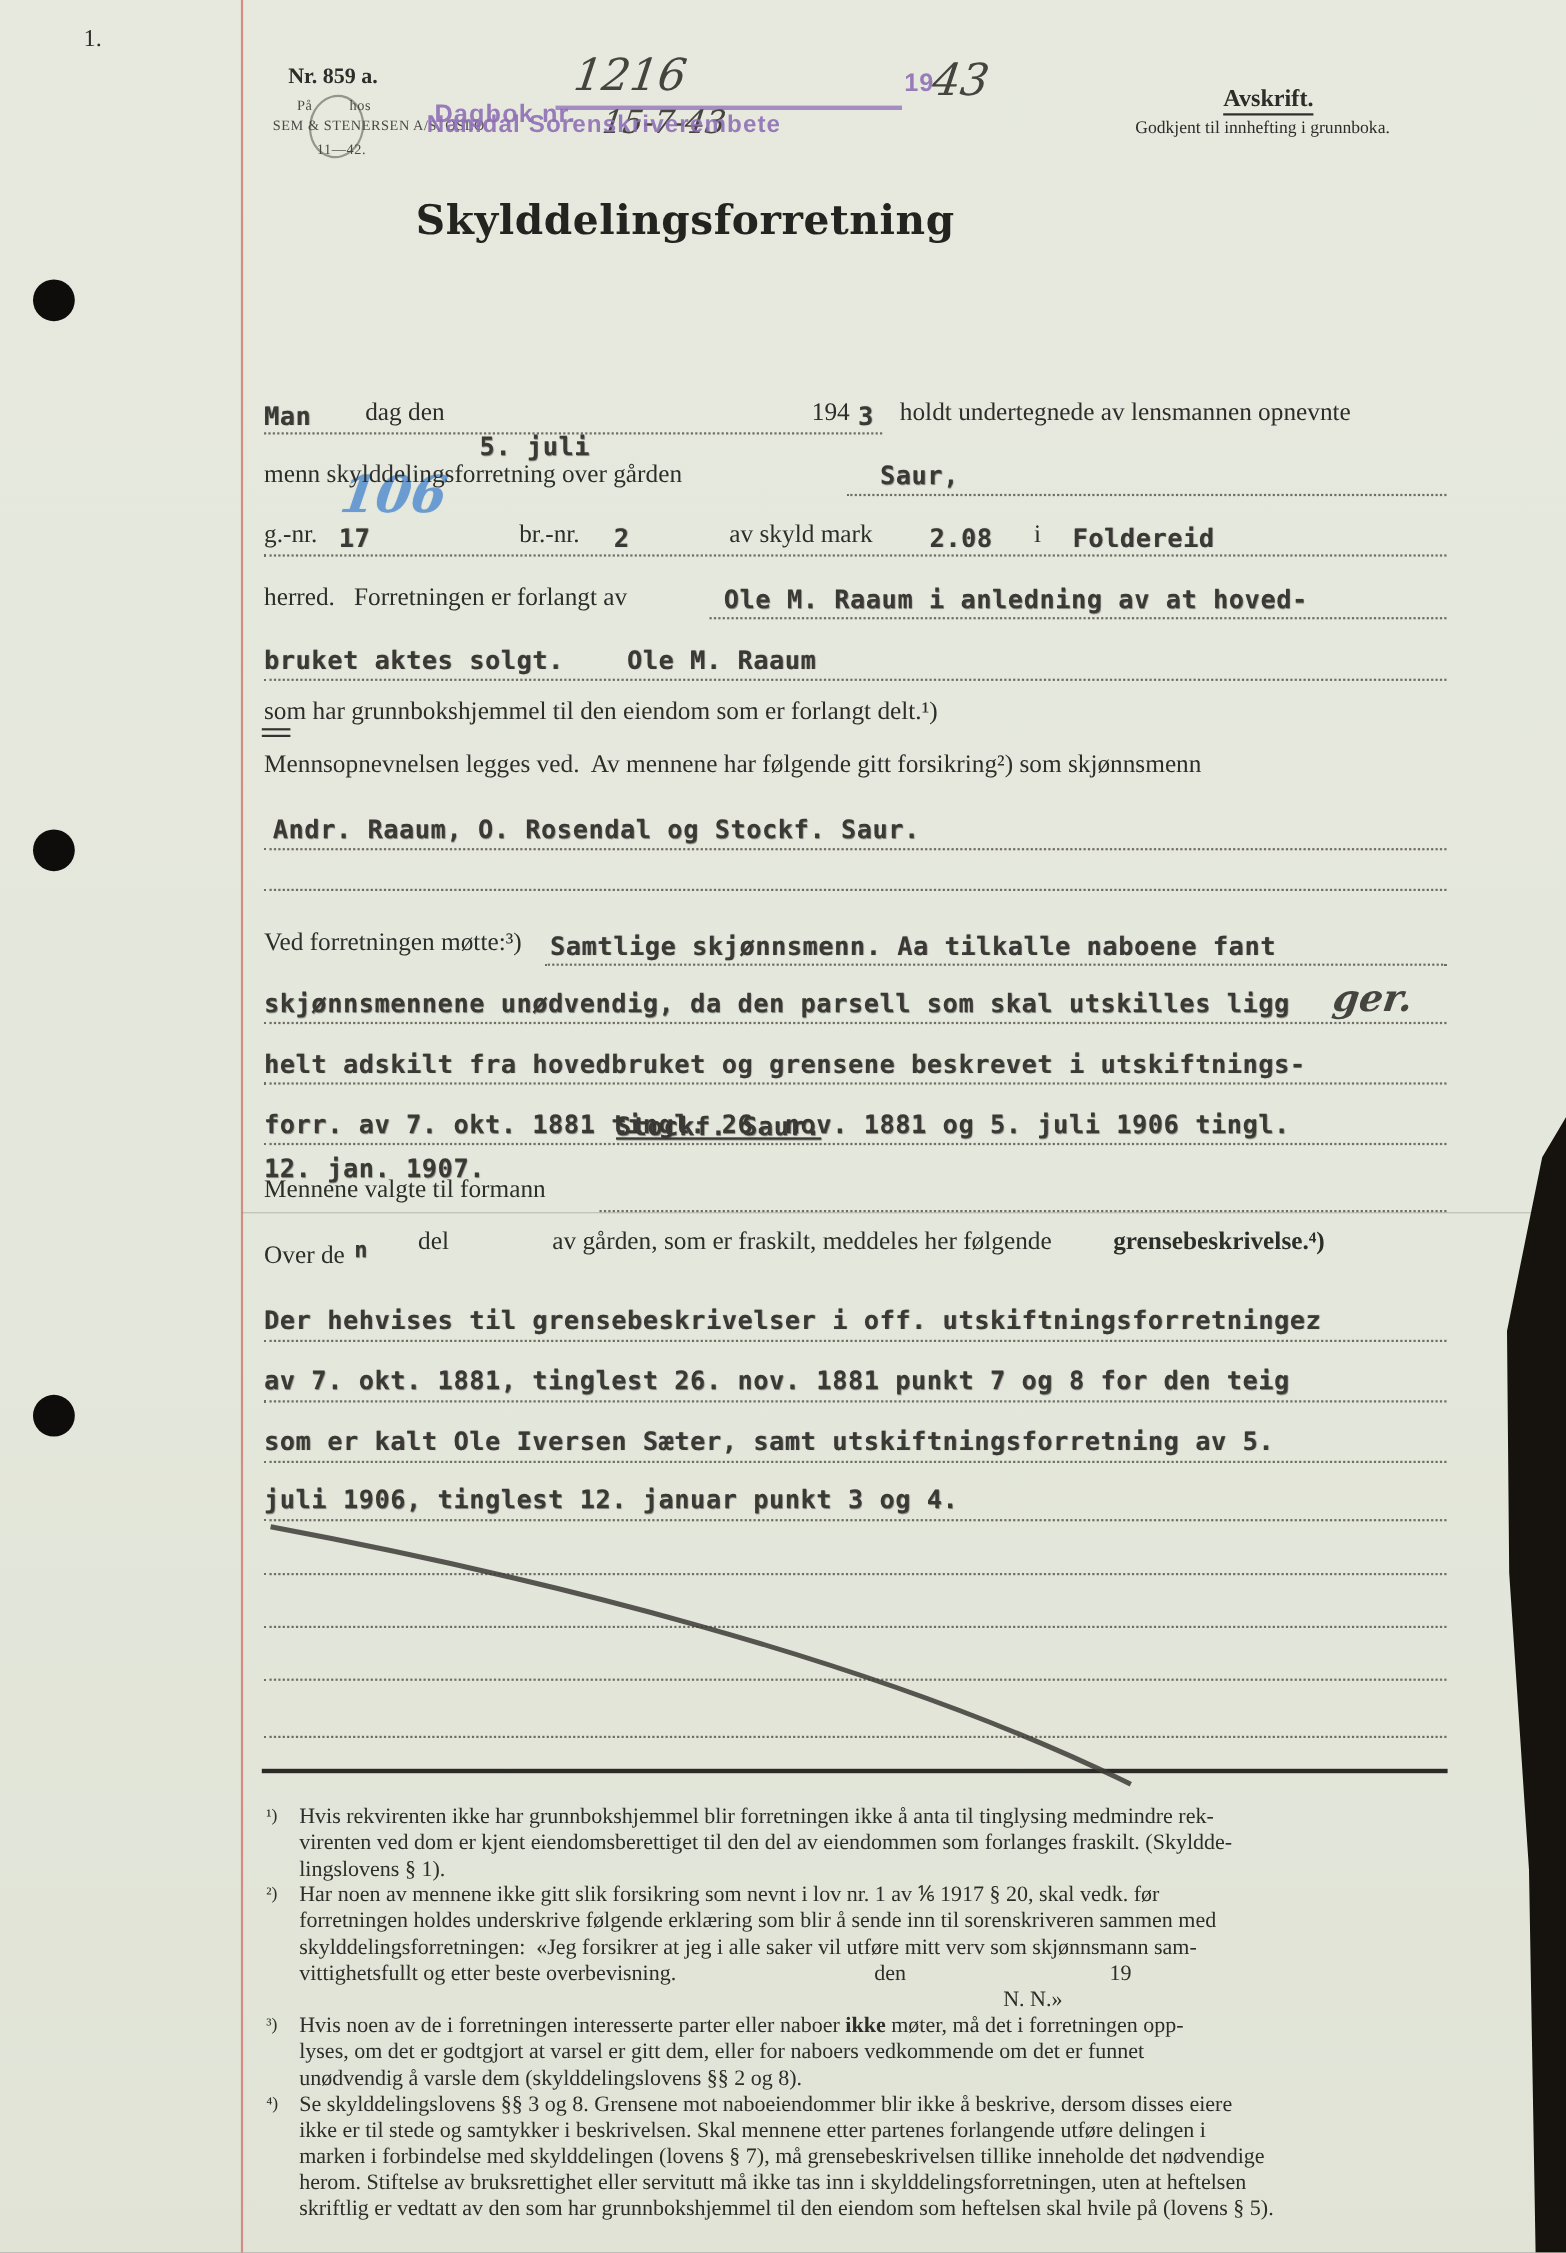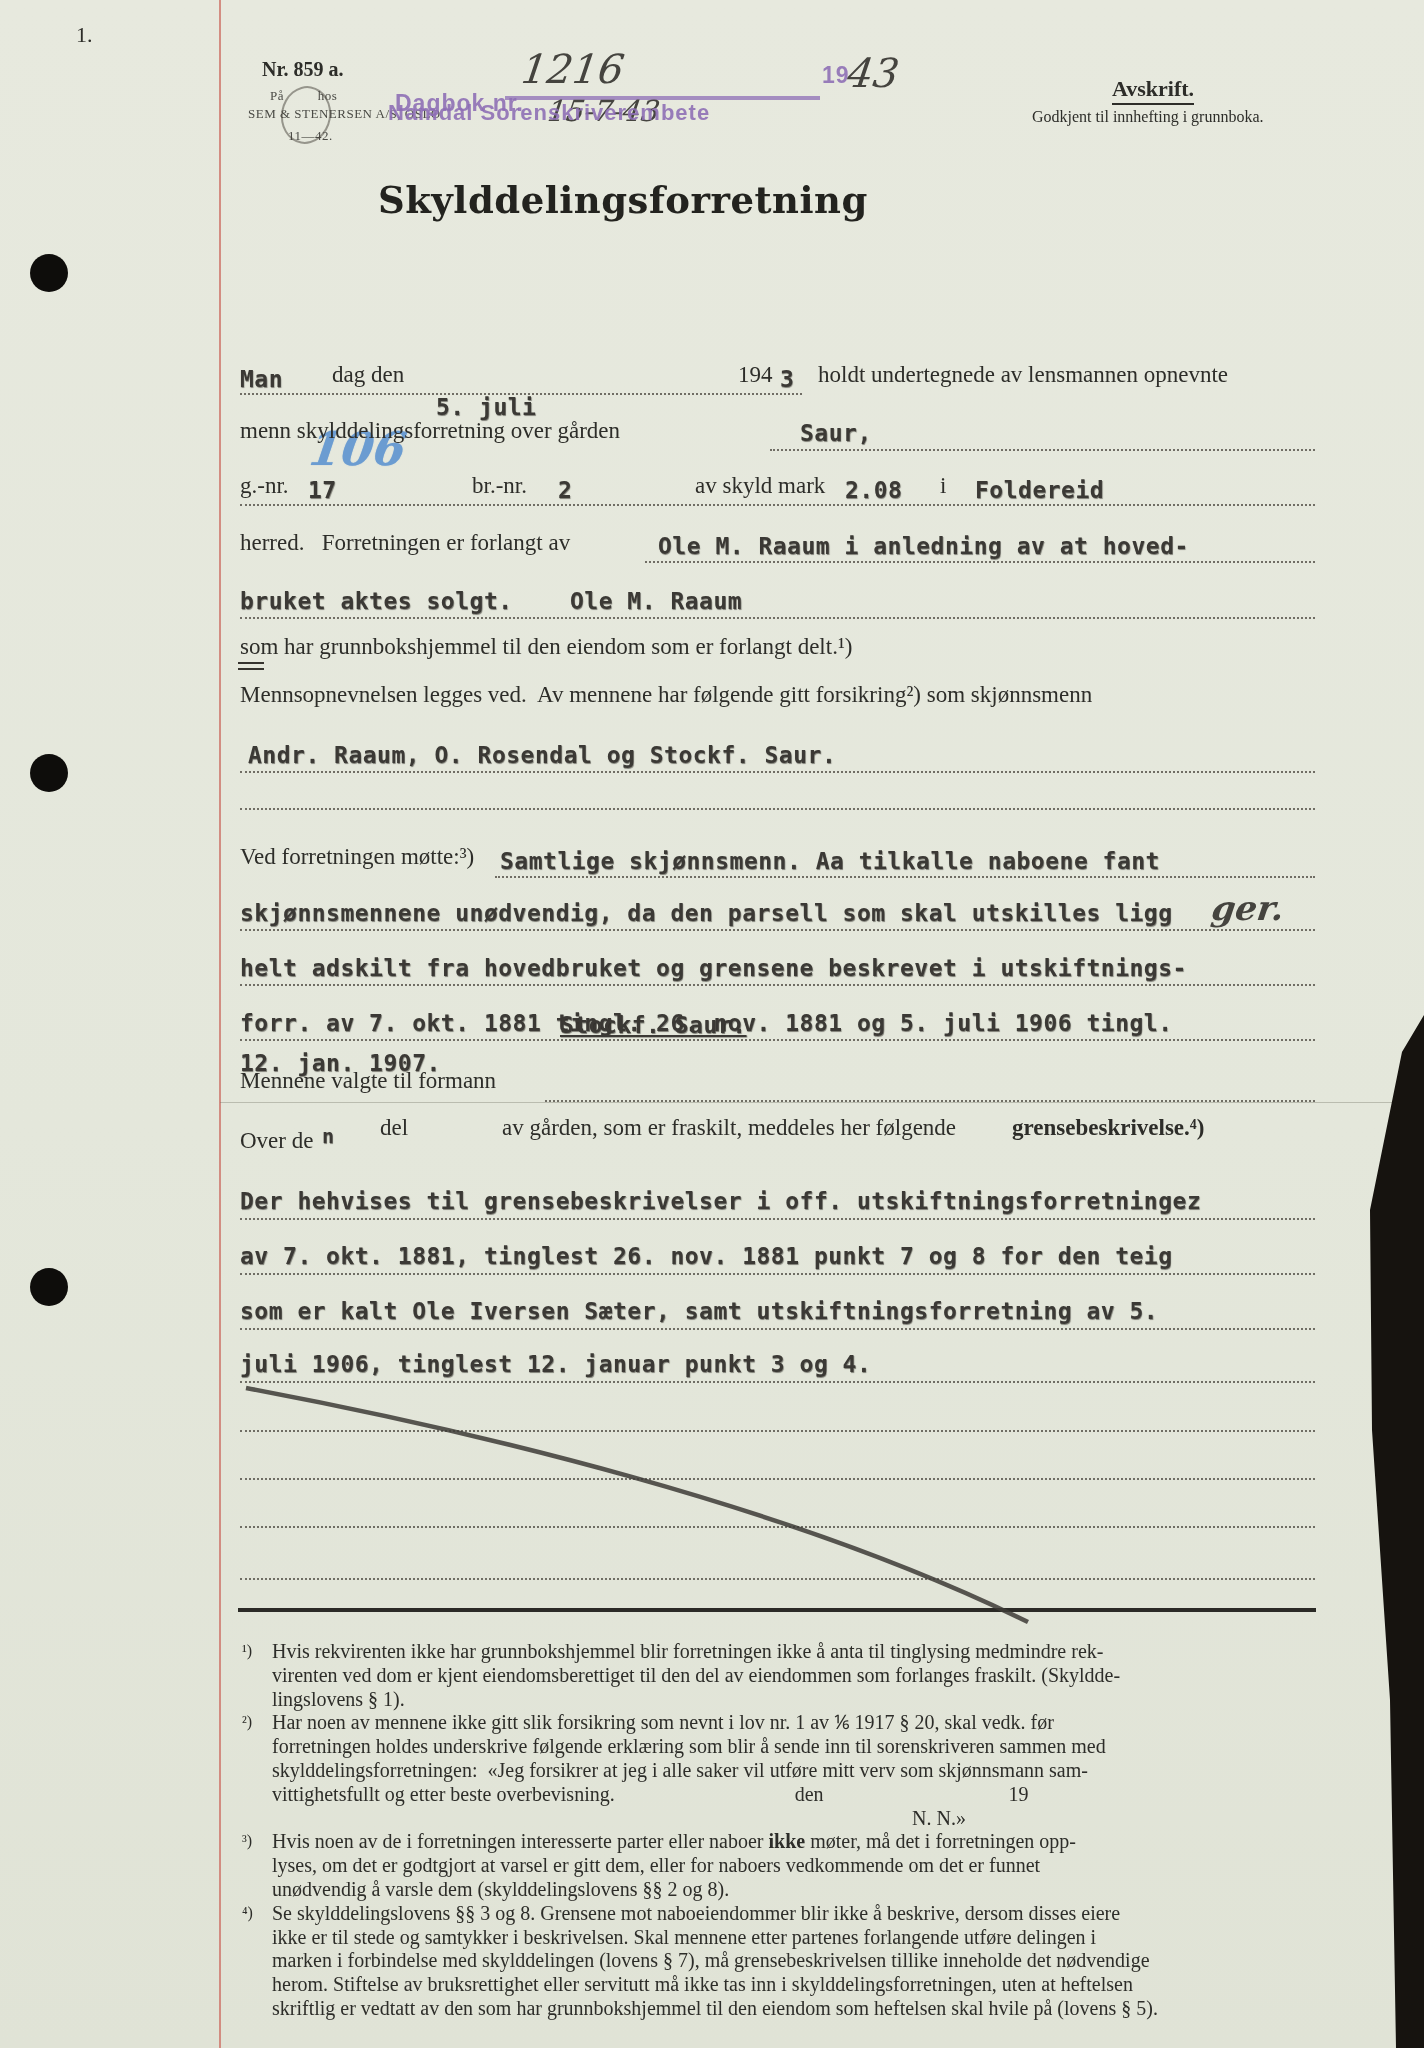--- a/index.html
+++ b/index.html
@@ -78,21 +78,21 @@
   <div class="dline" style="left:240px;top:393px;width:562px;"></div>
 
   <div class="abs printed" style="left:240px;top:418px;">menn skylddelingsforretning over gården</div>
   <div class="abs typed" style="left:800px;top:420px;">Saur,</div>
   <div class="dline" style="left:770px;top:449px;width:545px;"></div>
 
   <div class="abs printed" style="left:240px;top:473px;">g.-nr.</div>
   <div class="abs typed" style="left:308px;top:477px;">17</div>
   <div class="abs printed" style="left:472px;top:473px;">br.-nr.</div>
   <div class="abs typed" style="left:558px;top:477px;">2</div>
-  <div class="abs printed" style="left:695px;top:473px;">av skyld mark</div>
+  <div class="abs printed" style="left:663px;top:473px;">av skyld mark</div>
   <div class="abs typed" style="left:845px;top:477px;">2.08</div>
   <div class="abs printed" style="left:940px;top:473px;">i</div>
   <div class="abs typed" style="left:975px;top:477px;">Foldereid</div>
   <div class="dline" style="left:240px;top:504px;width:1075px;"></div>
 
   <div class="abs printed" style="left:240px;top:530px;">herred.   Forretningen er forlangt av</div>
   <div class="abs typed" style="left:658px;top:533px;">Ole M. Raaum i anledning av at hoved-</div>
   <div class="dline" style="left:645px;top:561px;width:670px;"></div>
 
   <div class="abs typed" style="left:240px;top:588px;">bruket aktes solgt.    Ole M. Raaum</div>

